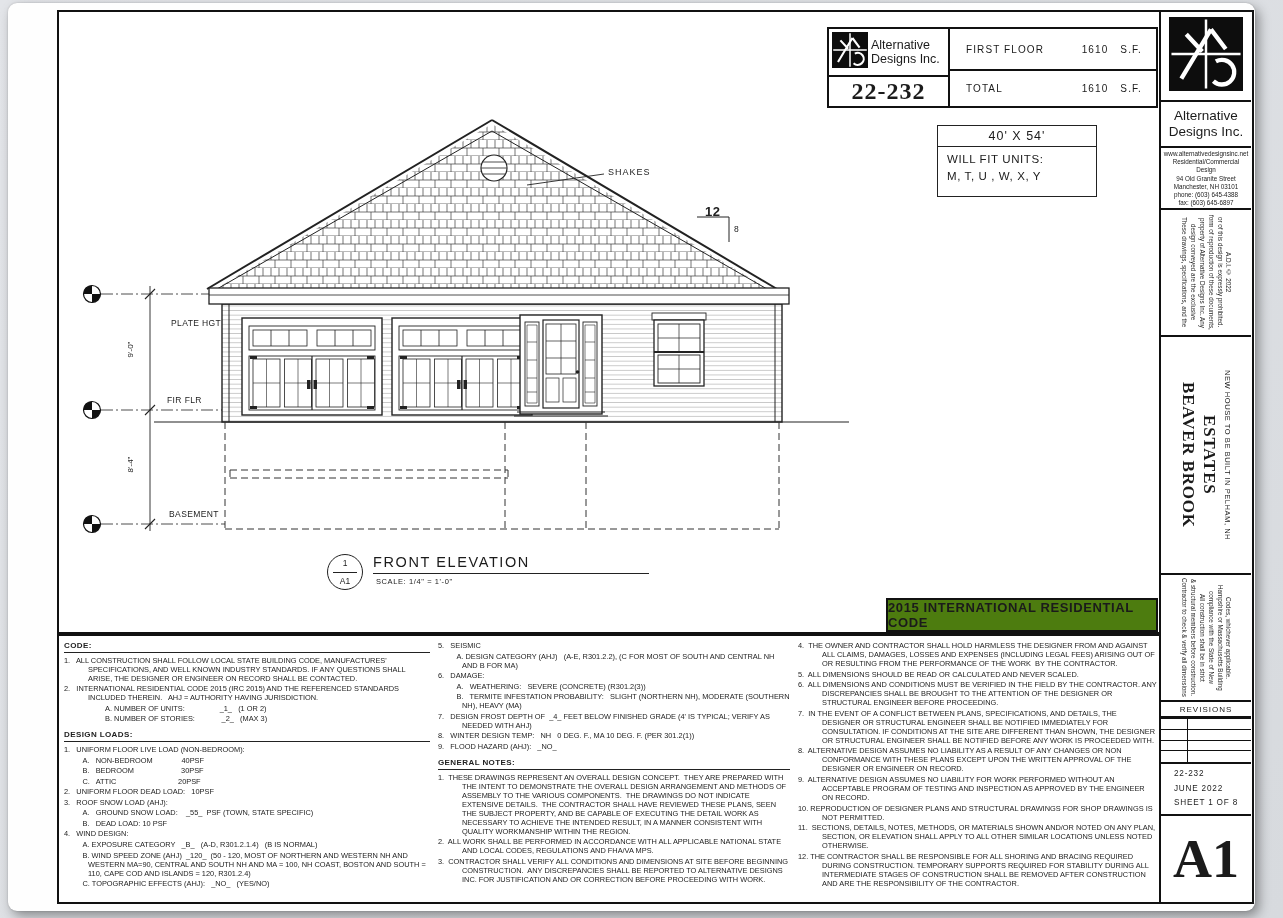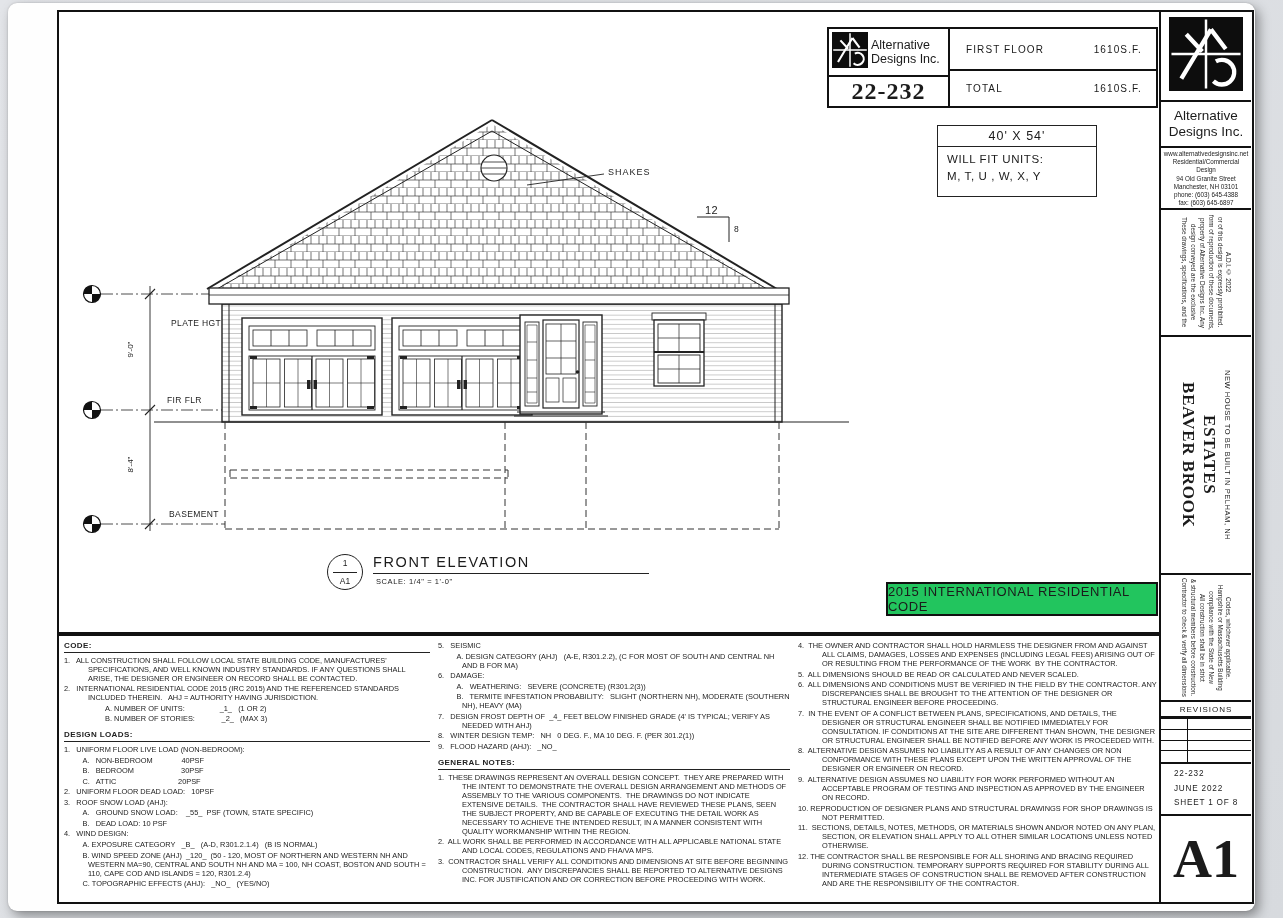--- a/index.html
+++ b/index.html
@@ -17,35 +17,35 @@
 
   .titleblock { position:absolute; left:768px; top:15px; width:331px; height:81px; border:2.5px solid #111; display:flex; background:#fff; }
   .tb-left { width:121px; border-right:2.5px solid #111; display:flex; flex-direction:column; }
   .tb-brand { height:46px; display:flex; align-items:center; gap:3px; padding:2px 3px; }
   .tb-brand-text { font-size:12.5px; line-height:1.12; }
   .tb-number { flex:1; border-top:2.5px solid #111; display:flex; align-items:center; justify-content:center; font-family:"Liberation Serif",serif; font-weight:bold; font-size:24px; letter-spacing:1px; }
   .tb-right { flex:1; display:flex; flex-direction:column; }
   .tb-row { display:flex; align-items:center; padding:0 14px 0 16px; font-size:10px; letter-spacing:1.1px;justify-content:flex-end; }
   .tb-row.first { height:55%; border-bottom:2px solid #111; }
   .tb-row.second { height:45%; }
-  .tb-val { margin-left:auto; display:flex; }
+  .tb-val { margin-left:auto; display:flex; gap:12px; }
 
   .fitbox { position:absolute; left:878px; top:113px; width:160px; height:72px; border:1.5px solid #222; background:#fff; }
   .fitbox-title { height:21px; border-bottom:1.5px solid #222; display:flex; align-items:center; justify-content:center; font-size:12.5px; letter-spacing:1px; }
   .fitbox-body { padding:4px 0 0 9px; font-size:11.5px; line-height:1.45; letter-spacing:.6px; }
 
   .viewtitle { position:absolute; left:268px; top:542px; display:flex; }
   .view-circle { width:36px; height:36px; border:1.2px solid #222; border-radius:50%; display:flex; flex-direction:column; align-items:center; font-size:8.5px; }
   .view-circle .num { flex:1; display:flex; align-items:center; }
   .view-circle .ref { flex:1; display:flex; align-items:center; border-top:1.2px solid #222; width:70%; justify-content:center; }
   .view-text { margin-left:10px; }
   .view-name { font-size:14.5px; letter-spacing:1.6px; border-bottom:1.6px solid #222; width:276px; padding-bottom:3px; }
   .view-scale { font-size:7.5px; letter-spacing:.6px; margin:3px 0 0 3px; }
 
-  .irc-banner { position:absolute; left:827px; top:570px; width:272px; height:34px; border:2.5px solid #111; background:#22c55e; display:flex; align-items:center; justify-content:center; font-size:13px; font-weight:400; letter-spacing:.6px; }
+  .irc-banner { position:absolute; left:827px; top:586px; width:272px; height:34px; border:2.5px solid #111; background:#4d7c0f; display:flex; align-items:center; justify-content:center; font-size:13px; font-weight:700; letter-spacing:.6px; }
 
   .notes-sep { position:absolute; left:0; right:0; top:620px; height:3.5px; background:#111; }
   .notes { position:absolute; left:5px; right:2px; top:629px; bottom:2px; display:flex; gap:8px; overflow:hidden; }
   .ncol { font-size:7.4px; line-height:1.22; color:#222; }
   .ncol1 { width:366px; } .ncol2 { width:352px; } .ncol3 { flex:1; }
   .nhead { font-size:8px; font-weight:bold; letter-spacing:.4px; border-bottom:1.2px solid #222; margin:0 0 3px; padding-bottom:1px; }
   .nhead.mt { margin-top:7px; }
   .note-item { white-space:pre-wrap; padding-left:24px; text-indent:-24px; margin-bottom:1.5px; }
 
   
@@ -215,21 +215,21 @@
           <path d="M33 512 L33 503.5 A8.5 8.5 0 0 0 24.5 512 Z M33 512 L33 520.5 A8.5 8.5 0 0 0 41.5 512 Z" fill="#111"></path>
         </g>
       </svg>
 
       <div class="lbl" style="left:112px; top:266px;margin-top:40px;">PLATE HGT</div>
       <div class="lbl" style="left:108px; top:383px;">FIR FLR</div>
       <div class="lbl" style="left:110px; top:497px;">BASEMENT</div>
       <div class="dim-rot" style="left:64px; top:333px;">9'-0"</div>
       <div class="dim-rot" style="left:64px; top:448px;">8'-4"</div>
       <div class="lbl" style="left:549px; top:155px; letter-spacing:1px; font-size:9px;">SHAKES</div>
-      <div class="lbl" style="left:646px; top:192px; font-size:11px;">12</div>
+      <div class="lbl" style="left:646px; top:192px; font-size:13px;font-weight:bold;">12</div>
       <div class="lbl" style="left:675px; top:212px; font-size:8.5px;">8</div>
 
       <div class="titleblock">
         <div class="tb-left">
           <div class="tb-brand">
             <span>
               <svg width="36" height="36" viewBox="0 0 60 60">
                 <rect x="0" y="0" width="60" height="60" fill="#0d0d0d"></rect>
                 <path d="M30 2V58 M2 30H58" stroke="#fff" stroke-width="2.5"></path>
                 <path d="M10 50L34 10 M34 10L46 26 M14 14L27 28" stroke="#fff" stroke-width="3.5" fill="none"></path>

